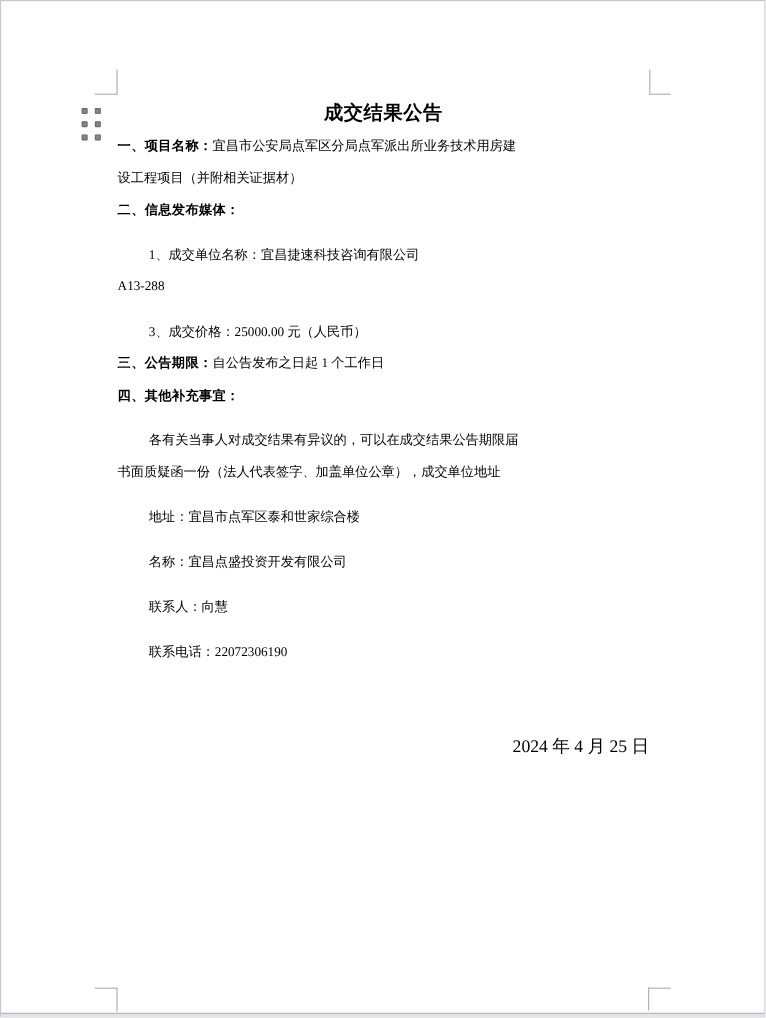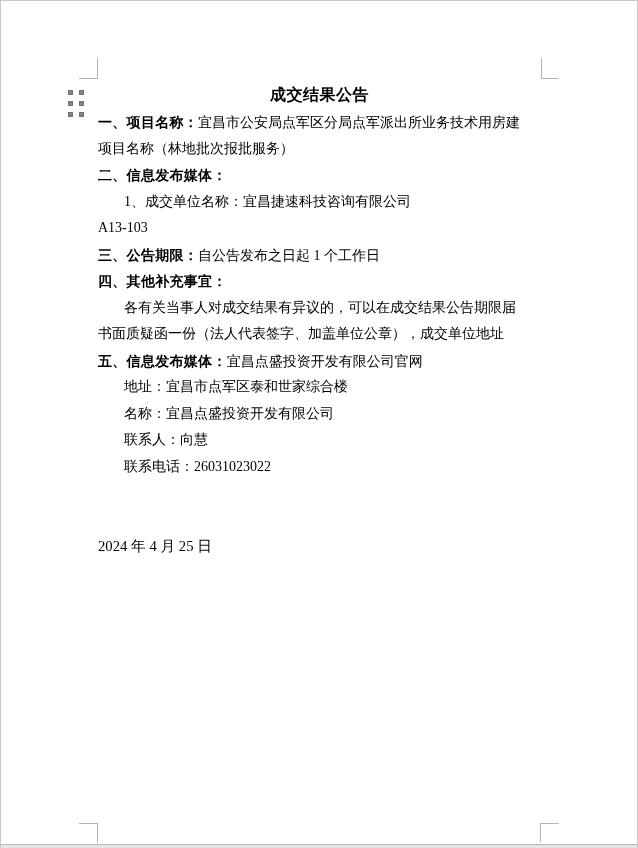--- a/index.html
+++ b/index.html
@@ -36,29 +36,29 @@
     box-shadow: inset 0 0 0 1px #6e6e74;
   }
 
   
   .content { position:absolute; left:97px; top:80px; width:443px; color:#000; }
   .doc-title {
     height:28px; line-height:28px; text-align:center;
     font-family:"Liberation Sans","DejaVu Sans",sans-serif;
     font-weight:700; font-size:16px; letter-spacing:0.5px;
   }
-  .line { height:26.5px; line-height:26.5px; font-size:14px; white-space:nowrap; }
-  .line.indent { padding-left:26px; }
+  .line { height:26.5px; line-height:26.5px; font-size:11px; white-space:nowrap; }
+  .line.indent { padding-left:26px;margin-top:11px; }
   .line .seg-bold {
     font-weight:700;
     font-family:"Liberation Sans","DejaVu Sans",sans-serif;
     letter-spacing:0.3px;
   }
   .blank-line { height:26.5px; }
-  .date-line { height:26.5px; line-height:26.5px; font-size:14.7px; text-align:left; }
+  .date-line { height:26.5px; line-height:26.5px; font-size:14.7px; text-align:right; }
 </style>
 </head>
 <body>
 
 <div class="page">
 
   <div class="mark tl"></div>
   <div class="mark tr"></div>
   <div class="mark bl"></div>
   <div class="mark br"></div>
@@ -69,33 +69,33 @@
     <span></span>
       <span></span>
     <span></span>
       <span></span>
   </div>
 
   <div class="content">
     <div class="doc-title">成交结果公告</div>
     <div id="doc-body">
         <div class="line"><span class="seg-bold">一、项目名称：</span><span class="seg-normal">宜昌市公安局点军区分局点军派出所业务技术用房建</span></div>
-        <div class="line"><span class="seg-normal">项目名称（林地批次报批服务）</span></div>
+        <div class="line"><span class="seg-normal">设工程项目（并附相关证据材）</span></div>
         <div class="line"><span class="seg-bold">二、信息发布媒体：</span></div>
         <div class="line indent"><span class="seg-normal">1、成交单位名称：宜昌捷速科技咨询有限公司</span></div>
-        <div class="line"><span class="seg-normal">A13-103</span></div>
+        <div class="line"><span class="seg-normal">A13-288</span></div>
+        <div class="line indent"><span class="seg-normal">3、成交价格：25000.00 元（人民币）</span></div>
         <div class="line"><span class="seg-bold">三、公告期限：</span><span class="seg-normal">自公告发布之日起 1 个工作日</span></div>
         <div class="line"><span class="seg-bold">四、其他补充事宜：</span></div>
         <div class="line indent"><span class="seg-normal">各有关当事人对成交结果有异议的，可以在成交结果公告期限届</span></div>
         <div class="line"><span class="seg-normal">书面质疑函一份（法人代表签字、加盖单位公章），成交单位地址</span></div>
-        <div class="line"><span class="seg-bold">五、信息发布媒体：</span><span class="seg-normal">宜昌点盛投资开发有限公司官网</span></div>
         <div class="line indent"><span class="seg-normal">地址：宜昌市点军区泰和世家综合楼</span></div>
         <div class="line indent"><span class="seg-normal">名称：宜昌点盛投资开发有限公司</span></div>
         <div class="line indent"><span class="seg-normal">联系人：向慧</span></div>
-        <div class="line indent"><span class="seg-normal">联系电话：26031023022</span></div>
+        <div class="line indent"><span class="seg-normal">联系电话：22072306190</span></div>
         <div class="blank-line"></div>
         <div class="blank-line"></div>
       </div>
     <div class="date-line">2024 年 4 月 25 日</div>
   </div>
 
   <div class="bottom-strip"></div>
 </div>
 
 </body></html>

